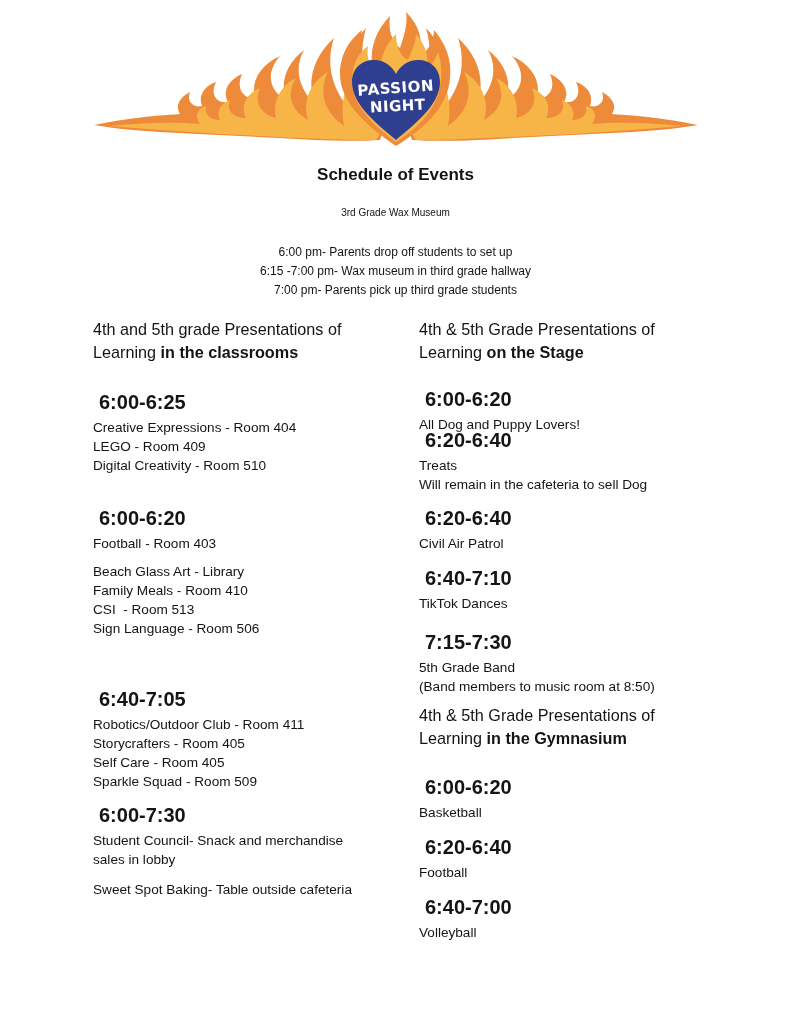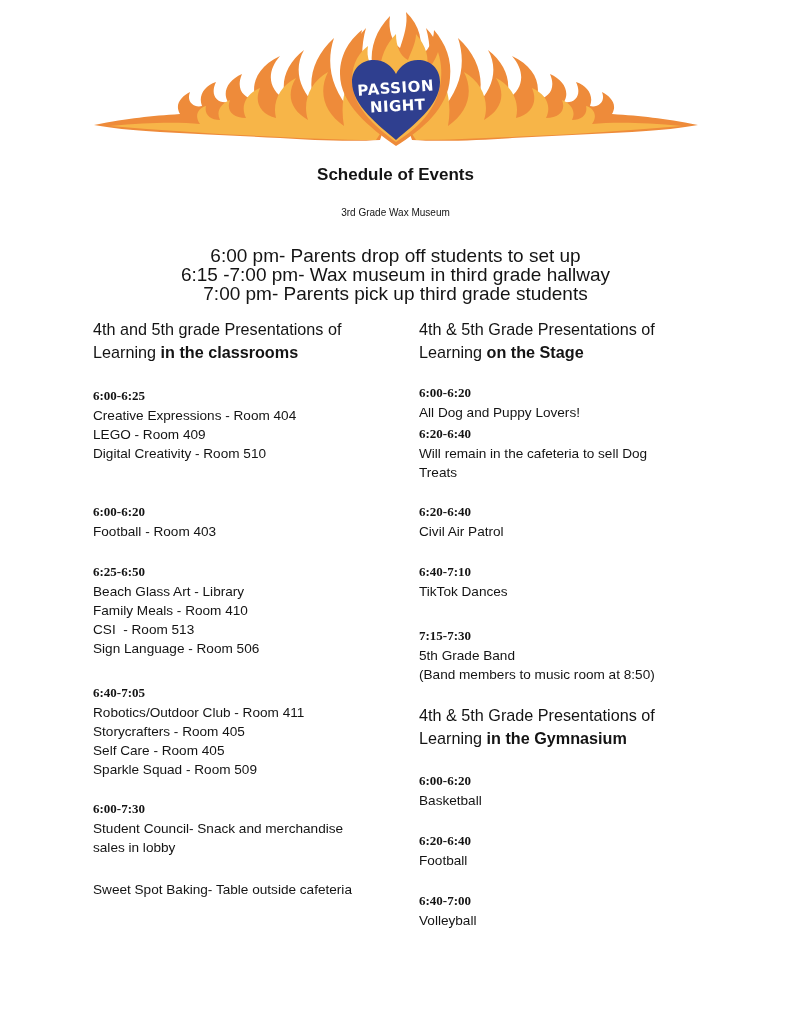--- a/index.html
+++ b/index.html
@@ -5,29 +5,29 @@
   html, body { margin: 0; padding: 0; background: #ffffff; }
   body { width: 791px; height: 1024px; position: relative; overflow: hidden;
          font-family: "Liberation Sans", "DejaVu Sans", sans-serif; color: #141414; }
   .banner { position: absolute; left: 90px; top: 8px; width: 612px; height: 140px; }
   .banner svg { width: 100%; height: 100%; display: block; }
   .heart-text { font-family: "DejaVu Sans", sans-serif; font-weight: bold; fill: #ffffff; font-size: 15px; letter-spacing: 0.5px; }
 
   .center { position: absolute; left: 0; width: 791px; text-align: center; white-space: nowrap; }
   .doc-title { top: 165px; font-size: 17px; font-weight: bold; text-align: center; }
   .sub-title { top: 207px; font-size: 10px; }
-  .wax-line { font-size: 19px; }
+  .wax-line { font-size: 12px; }
 
   .col { position: absolute; top: 318px; }
   .col-left { left: 93px; width: 300px; }
   .col-right { left: 419px; width: 290px; }
 
   .sec-head { font-size: 16.2px; line-height: 23px; margin: 0; }
   .sec-head b { font-weight: bold; }
-  .time { font-size: 13px; font-weight: bold; line-height: 20px; margin: 0; font-family: Liberation Serif, serif; }
+  .time { font-size: 20px; font-weight: bold; line-height: 20px; margin: 6px; }
   .item { font-size: 13.6px; line-height: 19px; margin: 0; }
   .block { position: absolute; left: 0; width: 100%; }
 </style>
 </head>
 <body>
 
 <div class="banner">
   <svg viewBox="0 0 612 140">
 
     <g>
@@ -69,21 +69,20 @@
     <p class="item">LEGO - Room 409</p>
     <p class="item">Digital Creativity - Room 510</p>
   </div>
 
   <div class="block" style="top:184px">
     <p class="time">6:00-6:20</p>
     <p class="item">Football - Room 403</p>
   </div>
 
   <div class="block" style="top:244px">
-    <p class="time">6:25-6:50</p>
     <p class="item">Beach Glass Art - Library</p>
     <p class="item">Family Meals - Room 410</p>
     <p class="item" style="white-space:pre">CSI  - Room 513</p>
     <p class="item">Sign Language - Room 506</p>
   </div>
 
   <div class="block" style="top:365px">
     <p class="time">6:40-7:05</p>
     <p class="item">Robotics/Outdoor Club - Room 411</p>
     <p class="item">Storycrafters - Room 405</p>
@@ -108,22 +107,22 @@
     <span>Learning </span><b>on the Stage</b>
   </p>
 
   <div class="block" style="top:65px">
     <p class="time">6:00-6:20</p>
     <p class="item">All Dog and Puppy Lovers!</p>
   </div>
 
   <div class="block" style="top:106px">
     <p class="time">6:20-6:40</p>
+    <p class="item">Treats</p>
     <p class="item">Will remain in the cafeteria to sell Dog</p>
-    <p class="item">Treats</p>
   </div>
 
   <div class="block" style="top:184px">
     <p class="time">6:20-6:40</p>
     <p class="item">Civil Air Patrol</p>
   </div>
 
   <div class="block" style="top:244px">
     <p class="time">6:40-7:10</p>
     <p class="item">TikTok Dances</p>

